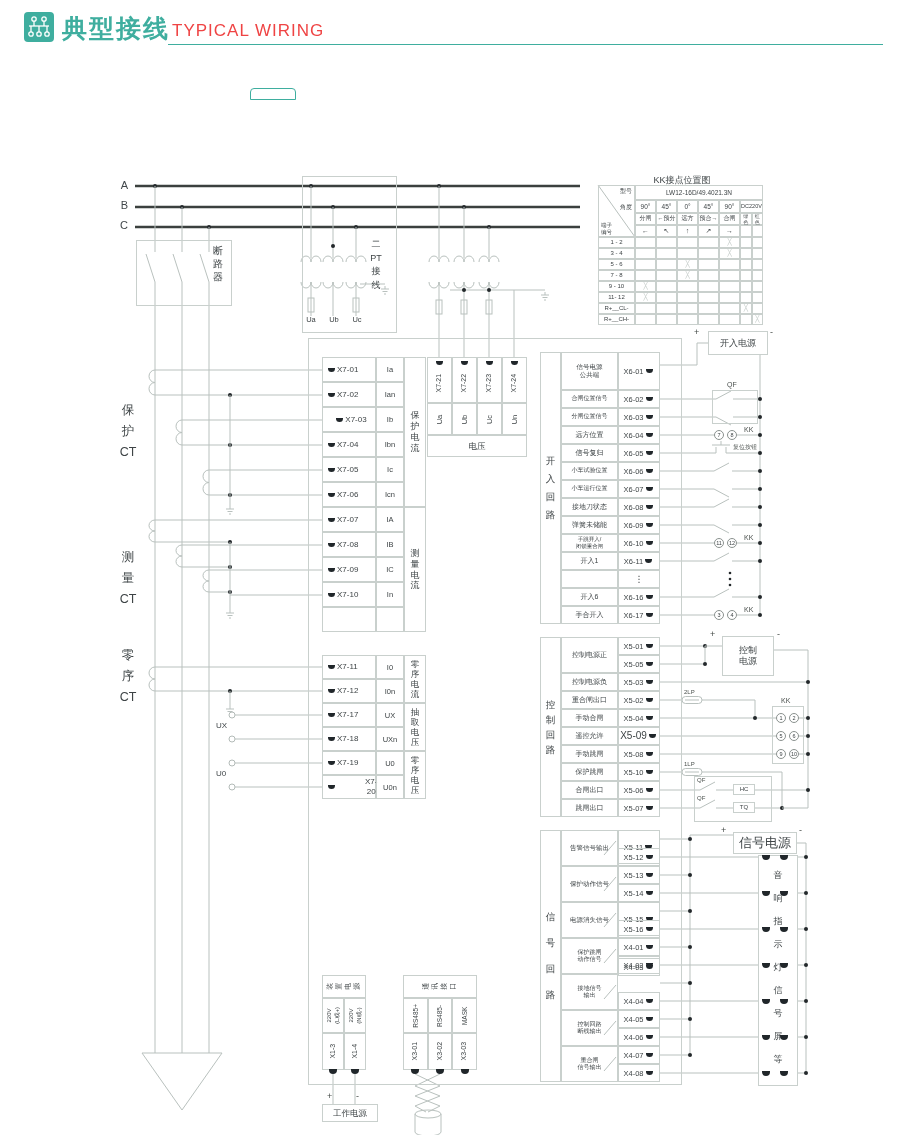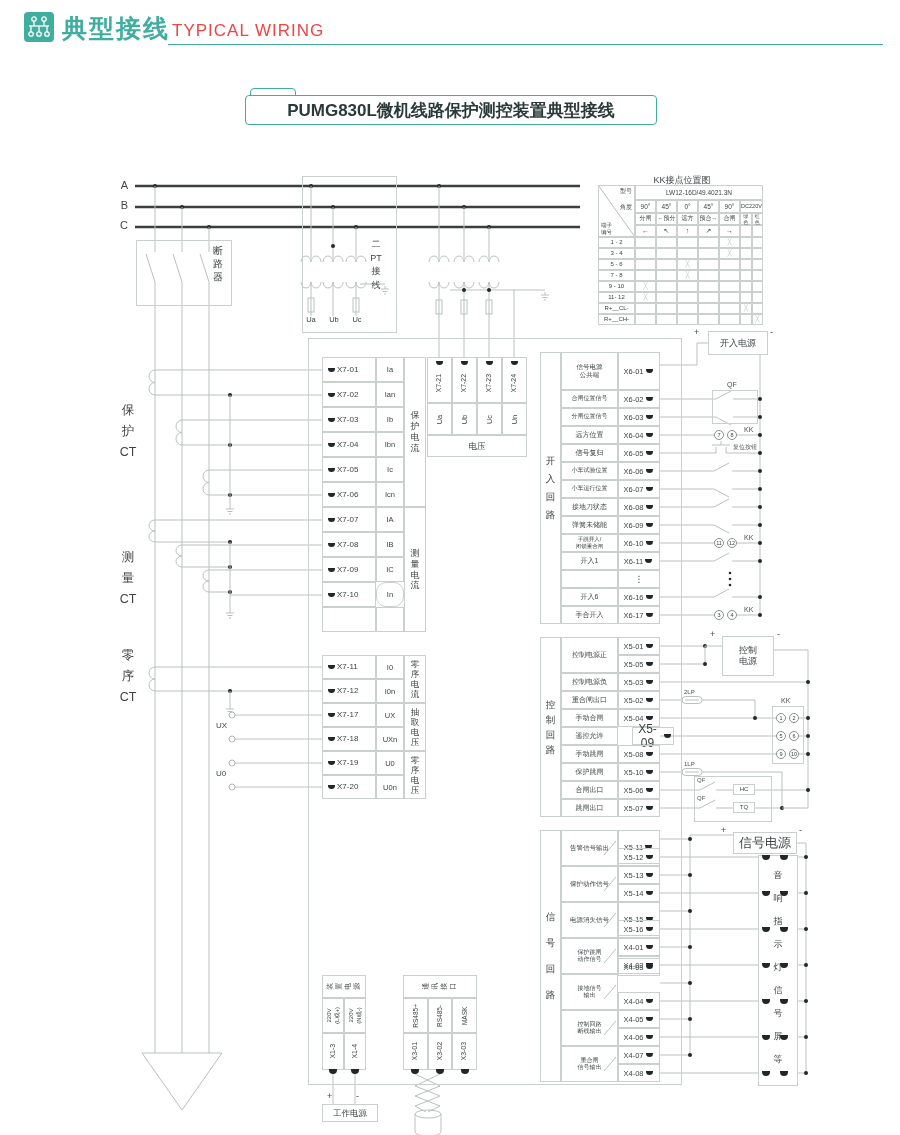--- a/index.html
+++ b/index.html
@@ -320,21 +320,20 @@
           <circle cx="15" cy="22" r="2.2"></circle>
           <circle cx="23" cy="22" r="2.2"></circle>
       </g>
     </svg>
   </div>
   <div class="a hdr-cn" style="left:62px;top:12px">典型接线</div>
   <div class="a hdr-en" style="left:172px;top:21px">TYPICAL WIRING</div>
   <div class="a" style="left:168px;top:44px;width:715px;height:0;border-top:1.5px solid #3fae9f"></div>
 
   <div class="a" style="left:250px;top:88px;width:46px;height:12px;border:1.5px solid #3fae9f;border-radius:4px 4px 0 0;background:#fff"></div>
-  <div class="a tb" style="left:245px;top:95px;width:412px;height:30px">PUMG830L微机线路保护测控装置典型接线</div>
 
   <div class="a" style="left:112px;top:179px;width:16px;font-size:11px;text-align:right">A</div>
   <div class="a" style="left:112px;top:199px;width:16px;font-size:11px;text-align:right">B</div>
   <div class="a" style="left:112px;top:219px;width:16px;font-size:11px;text-align:right">C</div>
 
   <div class="a box" style="left:136px;top:240px;width:96px;height:66px"></div>
   <div class="a vlab" style="left:210px;top:244px;width:16px;font-size:10px;line-height:13px">断
 路
 器</div>
 
@@ -482,40 +481,40 @@
     <div class="a cell" style="left: 656px; top: 314px; width: 21px; height: 11px;"></div>
     <div class="a cell" style="left: 677px; top: 314px; width: 21px; height: 11px;"></div>
     <div class="a cell" style="left: 698px; top: 314px; width: 21px; height: 11px;"></div>
     <div class="a cell" style="left: 719px; top: 314px; width: 21px; height: 11px;"></div>
     <div class="a cell" style="left: 740px; top: 314px; width: 11.5px; height: 11px;"></div>
     <div class="a cell" style="left: 751.5px; top: 314px; width: 11.5px; height: 11px; font-size: 7px; color: rgb(199, 206, 203);">╳</div>
     <div class="a cell" style="left: 322px; top: 357px; width: 54px; height: 25px; justify-content: flex-start; padding-left: 3px;"><span class="lug"></span><span>X7-01</span></div>
     <div class="a cell" style="left: 376px; top: 357px; width: 28px; height: 25px; font-size: 7.5px;">Ia</div>
     <div class="a cell" style="left: 322px; top: 382px; width: 54px; height: 25px; justify-content: flex-start; padding-left: 3px;"><span class="lug"></span><span>X7-02</span></div>
     <div class="a cell" style="left: 376px; top: 382px; width: 28px; height: 25px; font-size: 7.5px;">Ian</div>
-    <div class="a cell" style="left: 322px; top: 407px; width: 54px; height: 25px; justify-content: flex-start; padding-left: 3px;"><span class="lug"></span><span>X7-03</span></div>
+    <div class="a cell" style="left: 322px; top: 407px; width: 54px; height: 25px; justify-content: center; padding-left: 3px;"><span class="lug"></span><span>X7-03</span></div>
     <div class="a cell" style="left: 376px; top: 407px; width: 28px; height: 25px; font-size: 7.5px;">Ib</div>
     <div class="a cell" style="left: 322px; top: 432px; width: 54px; height: 25px; justify-content: flex-start; padding-left: 3px;"><span class="lug"></span><span>X7-04</span></div>
     <div class="a cell" style="left: 376px; top: 432px; width: 28px; height: 25px; font-size: 7.5px;">Ibn</div>
     <div class="a cell" style="left: 322px; top: 457px; width: 54px; height: 25px; justify-content: flex-start; padding-left: 3px;"><span class="lug"></span><span>X7-05</span></div>
     <div class="a cell" style="left: 376px; top: 457px; width: 28px; height: 25px; font-size: 7.5px;">Ic</div>
     <div class="a cell" style="left: 322px; top: 482px; width: 54px; height: 25px; justify-content: flex-start; padding-left: 3px;"><span class="lug"></span><span>X7-06</span></div>
     <div class="a cell" style="left: 376px; top: 482px; width: 28px; height: 25px; font-size: 7.5px;">Icn</div>
     <div class="a cell" style="left: 404px; top: 357px; width: 22px; height: 150px; font-size: 9px;">保
 护
 电
 流</div>
     <div class="a cell" style="left: 322px; top: 507px; width: 54px; height: 25px; justify-content: flex-start; padding-left: 3px;"><span class="lug"></span><span>X7-07</span></div>
     <div class="a cell" style="left: 376px; top: 507px; width: 28px; height: 25px; font-size: 7.5px;">IA</div>
     <div class="a cell" style="left: 322px; top: 532px; width: 54px; height: 25px; justify-content: flex-start; padding-left: 3px;"><span class="lug"></span><span>X7-08</span></div>
     <div class="a cell" style="left: 376px; top: 532px; width: 28px; height: 25px; font-size: 7.5px;">IB</div>
     <div class="a cell" style="left: 322px; top: 557px; width: 54px; height: 25px; justify-content: flex-start; padding-left: 3px;"><span class="lug"></span><span>X7-09</span></div>
     <div class="a cell" style="left: 376px; top: 557px; width: 28px; height: 25px; font-size: 7.5px;">IC</div>
     <div class="a cell" style="left: 322px; top: 582px; width: 54px; height: 25px; justify-content: flex-start; padding-left: 3px;"><span class="lug"></span><span>X7-10</span></div>
-    <div class="a cell" style="left: 376px; top: 582px; width: 28px; height: 25px; font-size: 7.5px; border-radius: 10px;">In</div>
+    <div class="a cell" style="left: 376px; top: 582px; width: 28px; height: 25px; font-size: 7.5px;">In</div>
     <div class="a cell" style="left: 322px; top: 607px; width: 54px; height: 25px;"></div>
     <div class="a cell" style="left: 376px; top: 607px; width: 28px; height: 25px;"></div>
     <div class="a cell" style="left: 404px; top: 507px; width: 22px; height: 125px; font-size: 9px;">测
 量
 电
 流</div>
     <div class="a cell" style="left: 322px; top: 655px; width: 54px; height: 24px; justify-content: flex-start; padding-left: 3px;"><span class="lug"></span><span>X7-11</span></div>
     <div class="a cell" style="left: 376px; top: 655px; width: 28px; height: 24px; font-size: 7.5px;">I0</div>
     <div class="a cell" style="left: 322px; top: 679px; width: 54px; height: 24px; justify-content: flex-start; padding-left: 3px;"><span class="lug"></span><span>X7-12</span></div>
     <div class="a cell" style="left: 376px; top: 679px; width: 28px; height: 24px; font-size: 7.5px;">I0n</div>
@@ -526,21 +525,21 @@
     <div class="a cell" style="left: 322px; top: 703px; width: 54px; height: 24px; justify-content: flex-start; padding-left: 3px;"><span class="lug"></span><span>X7-17</span></div>
     <div class="a cell" style="left: 376px; top: 703px; width: 28px; height: 24px; font-size: 7.5px;">UX</div>
     <div class="a cell" style="left: 322px; top: 727px; width: 54px; height: 24px; justify-content: flex-start; padding-left: 3px;"><span class="lug"></span><span>X7-18</span></div>
     <div class="a cell" style="left: 376px; top: 727px; width: 28px; height: 24px; font-size: 7.5px;">UXn</div>
     <div class="a cell" style="left: 404px; top: 703px; width: 22px; height: 48px; font-size: 8.5px;">抽
 取
 电
 压</div>
     <div class="a cell" style="left: 322px; top: 751px; width: 54px; height: 24px; justify-content: flex-start; padding-left: 3px;"><span class="lug"></span><span>X7-19</span></div>
     <div class="a cell" style="left: 376px; top: 751px; width: 28px; height: 24px; font-size: 7.5px;">U0</div>
-    <div class="a cell" style="left: 322px; top: 775px; width: 54px; height: 24px; justify-content: flex-start; padding-left: 3px;"><span class="lug"></span><span>X7-20</span></div>
+    <div class="a cell" style="left: 322px; top: 775px; width: 54px; height: 24px; justify-content: flex-start; padding-left: 3px; gap: 28px;"><span class="lug"></span><span>X7-20</span></div>
     <div class="a cell" style="left: 376px; top: 775px; width: 28px; height: 24px; font-size: 7.5px;">U0n</div>
     <div class="a cell" style="left: 404px; top: 751px; width: 22px; height: 48px; font-size: 8.5px;">零
 序
 电
 压</div>
     <div class="a cell" style="left: 427px; top: 357px; width: 25px; height: 46px; flex-direction: column; justify-content: flex-start; padding-top: 3px;"><span class="lug" style="margin: 0px;"></span><div class="rot" style="font-size: 7px; margin-top: 14px;">X7-21</div></div>
     <div class="a cell" style="left: 427px; top: 403px; width: 25px; height: 32px;"><div class="rot" style="font-size: 7.5px;">Ua</div></div>
     <div class="a cell" style="left: 452px; top: 357px; width: 25px; height: 46px; flex-direction: column; justify-content: flex-start; padding-top: 3px;"><span class="lug" style="margin: 0px;"></span><div class="rot" style="font-size: 7px; margin-top: 14px;">X7-22</div></div>
     <div class="a cell" style="left: 452px; top: 403px; width: 25px; height: 32px;"><div class="rot" style="font-size: 7.5px;">Ub</div></div>
     <div class="a cell" style="left: 477px; top: 357px; width: 25px; height: 46px; flex-direction: column; justify-content: flex-start; padding-top: 3px;"><span class="lug" style="margin: 0px;"></span><div class="rot" style="font-size: 7px; margin-top: 14px;">X7-23</div></div>
@@ -589,21 +588,21 @@
     <div class="a cell" style="left: 561px; top: 637px; width: 57px; height: 36px; font-size: 7px;">控制电源正</div>
     <div class="a cell" style="left: 618px; top: 637px; width: 42px; height: 18px; font-size: 7.5px;"><span>X5-01</span><span class="lug"></span></div>
     <div class="a cell" style="left: 618px; top: 655px; width: 42px; height: 18px; font-size: 7.5px;"><span>X5-05</span><span class="lug"></span></div>
     <div class="a cell" style="left: 561px; top: 673px; width: 57px; height: 18px; font-size: 7px;">控制电源负</div>
     <div class="a cell" style="left: 618px; top: 673px; width: 42px; height: 18px; font-size: 7.5px;"><span>X5-03</span><span class="lug"></span></div>
     <div class="a cell" style="left: 561px; top: 691px; width: 57px; height: 18px; font-size: 7px;">重合闸出口</div>
     <div class="a cell" style="left: 618px; top: 691px; width: 42px; height: 18px; font-size: 7.5px;"><span>X5-02</span><span class="lug"></span></div>
     <div class="a cell" style="left: 561px; top: 709px; width: 57px; height: 18px; font-size: 7px;">手动合闸</div>
     <div class="a cell" style="left: 618px; top: 709px; width: 42px; height: 18px; font-size: 7.5px;"><span>X5-04</span><span class="lug"></span></div>
     <div class="a cell" style="left: 561px; top: 727px; width: 57px; height: 18px; font-size: 7px;">遥控允许</div>
-    <div class="a cell" style="left: 618px; top: 727px; width: 42px; height: 18px; font-size: 12px; margin-left: 14px;"><span>X5-09</span><span class="lug"></span></div>
+    <div class="a cell" style="left: 618px; top: 727px; width: 42px; height: 18px; font-size: 10px;"><span>X5-09</span><span class="lug"></span></div>
     <div class="a cell" style="left: 561px; top: 745px; width: 57px; height: 18px; font-size: 7px;">手动跳闸</div>
     <div class="a cell" style="left: 618px; top: 745px; width: 42px; height: 18px; font-size: 7.5px;"><span>X5-08</span><span class="lug"></span></div>
     <div class="a cell" style="left: 561px; top: 763px; width: 57px; height: 18px; font-size: 7px;">保护跳闸</div>
     <div class="a cell" style="left: 618px; top: 763px; width: 42px; height: 18px; font-size: 7.5px;"><span>X5-10</span><span class="lug"></span></div>
     <div class="a cell" style="left: 561px; top: 781px; width: 57px; height: 18px; font-size: 7px;">合闸出口</div>
     <div class="a cell" style="left: 618px; top: 781px; width: 42px; height: 18px; font-size: 7.5px;"><span>X5-06</span><span class="lug"></span></div>
     <div class="a cell" style="left: 561px; top: 799px; width: 57px; height: 18px; font-size: 7px;">跳闸出口</div>
     <div class="a cell" style="left: 618px; top: 799px; width: 42px; height: 18px; font-size: 7.5px;"><span>X5-07</span><span class="lug"></span></div>
     <div class="a cell" style="left: 540px; top: 830px; width: 21px; height: 252px; font-size: 9.5px; line-height: 26px;">信
 号

